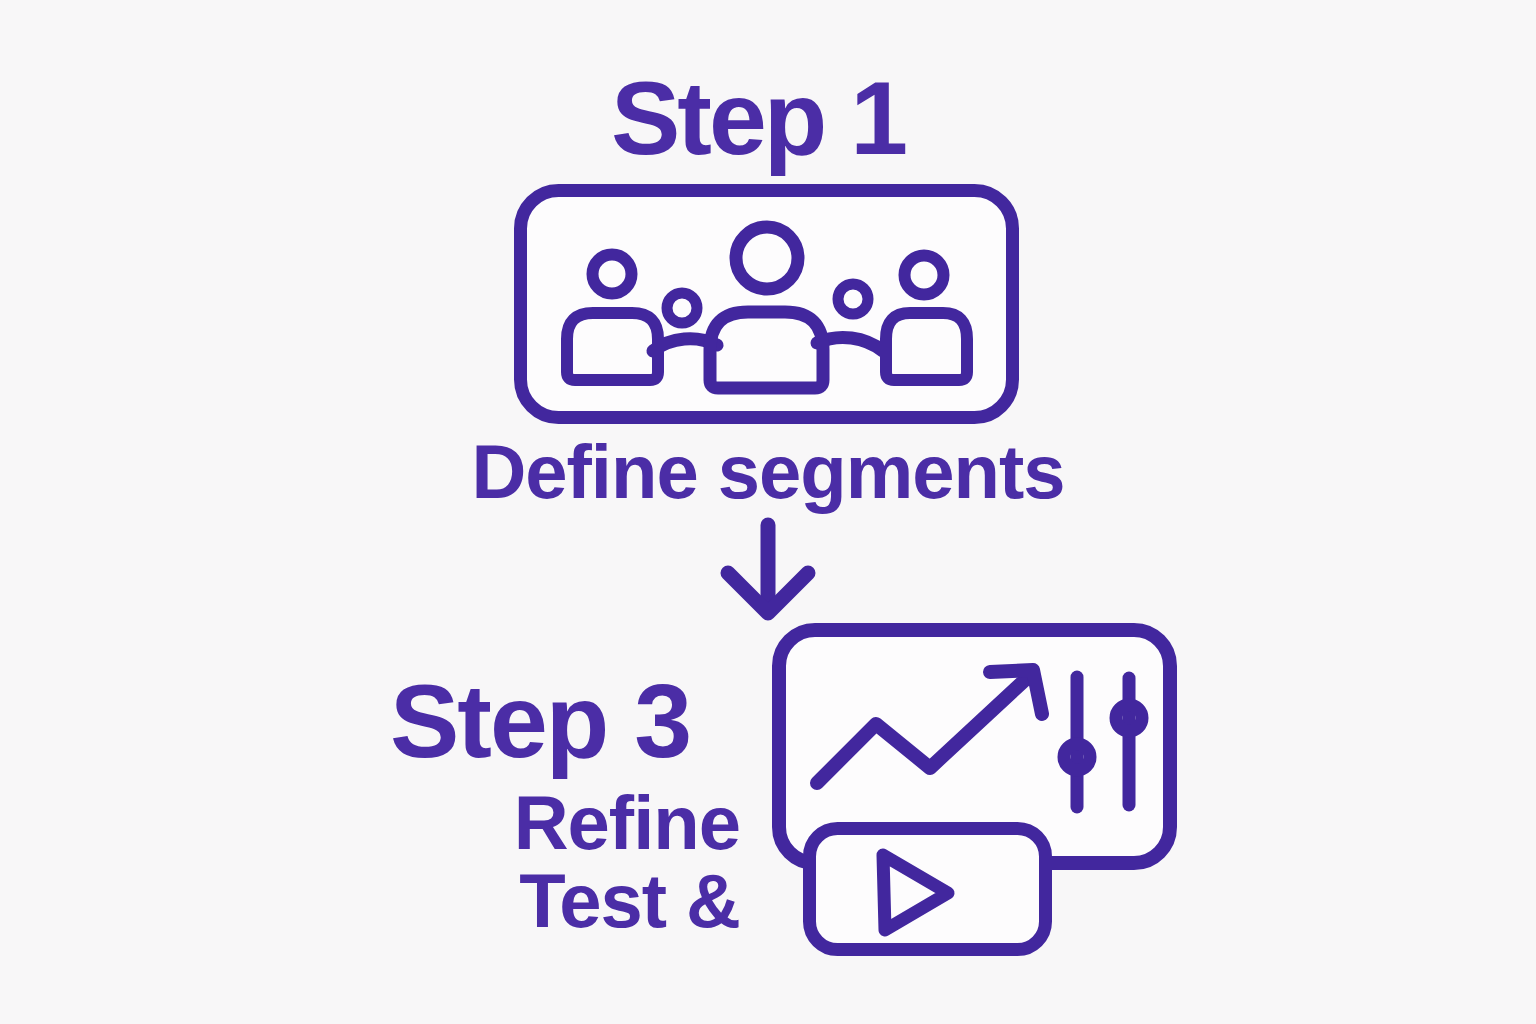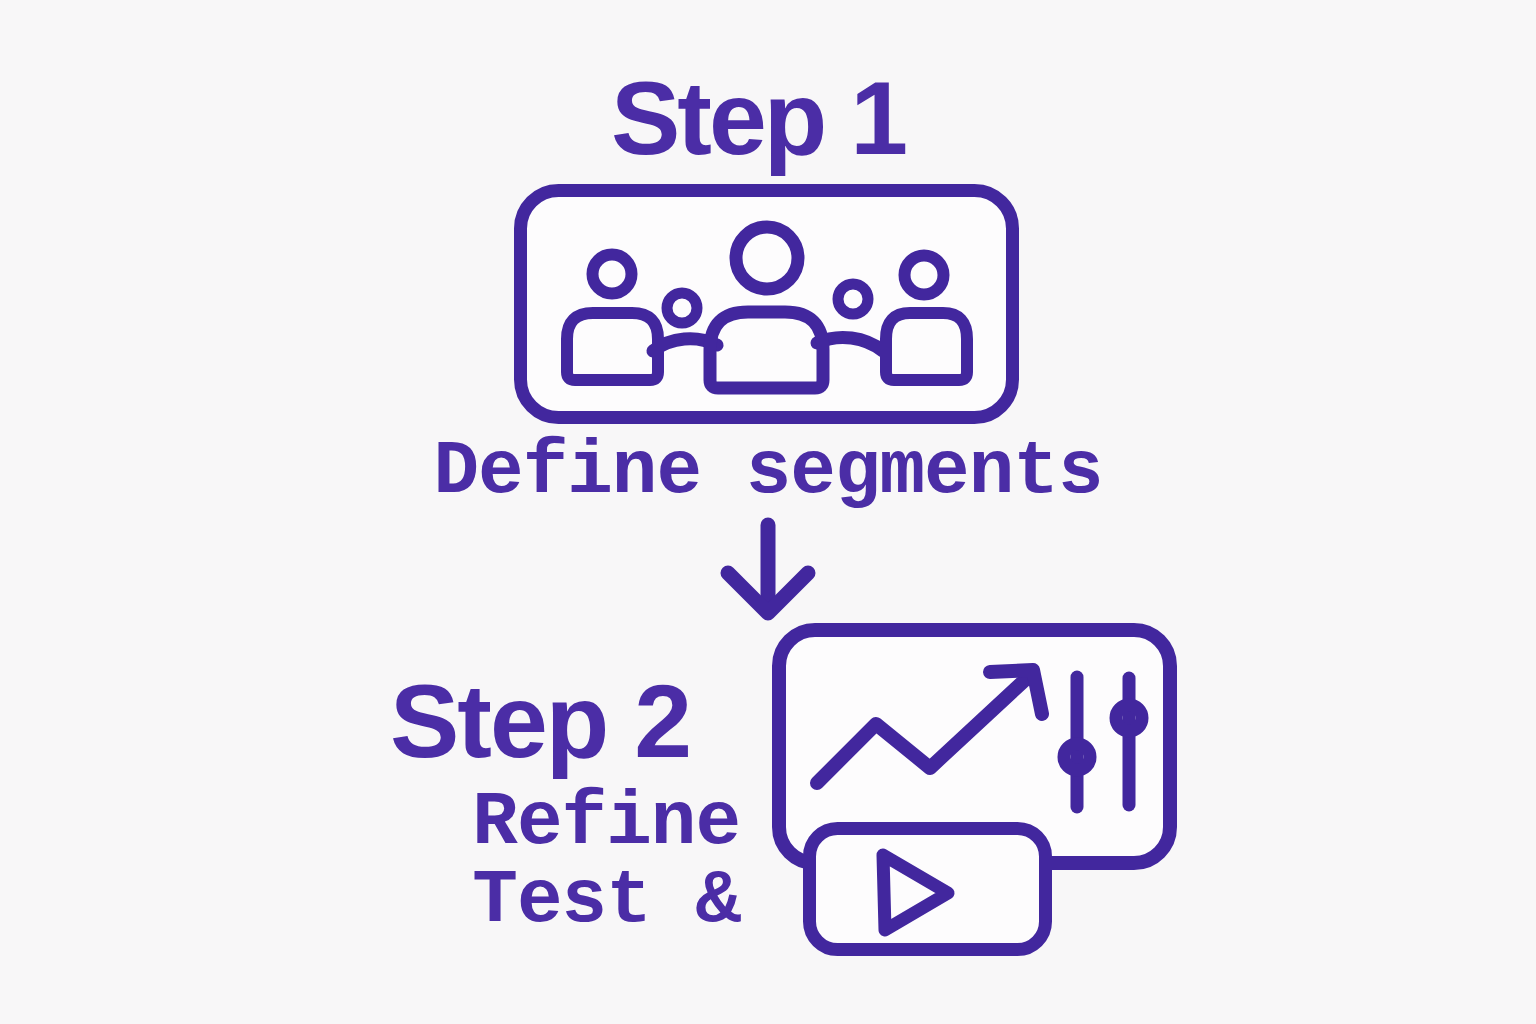--- a/index.html
+++ b/index.html
@@ -11,21 +11,21 @@
     font-family:"Liberation Sans", sans-serif;
   }
   .heading{
     position:absolute;
     font-weight:700;
     color:#4b2da6;
     line-height:1;
     white-space:nowrap;
   }
   .h-big{ font-size:104px; letter-spacing:-3px; }
-  .h-mid{ font-size:76px; letter-spacing:-1px;font-family:Liberation Mono, monospace; }
+  .h-mid{ font-size:76px; letter-spacing:-1px; }
   #step1-title{ left:408px; top:66px; width:700px; text-align:center; }
   #step1-caption{ left:418px; top:434px; width:700px; text-align:center; }
   #step2-title{ left:200px; top:669px; width:490px; text-align:right; letter-spacing:-2px; }
   #step2-caption{ left:300px; top:784px; width:440px; text-align:right; line-height:78px; }
   .icon-abs{ position:absolute; }
   #audience-svg{ left:505px; top:175px; }
   #arrow-svg{ left:713px; top:513px; }
   #testing-svg{ left:765px; top:612px; }
   svg .stroke{ stroke:#42279e; fill:none; stroke-linecap:round; stroke-linejoin:round; }
   svg .panel{ fill:#fdfcfd; }
@@ -57,21 +57,21 @@
     <circle class="stroke" cx="262" cy="83" r="31" fill="#ee4a5b" stroke-width="13"></circle>
   </svg>
 
   <div id="step1-caption" class="heading h-mid">Define segments</div>
 
   <svg id="arrow-svg" class="icon-abs" width="110" height="110" viewBox="0 0 110 110">
     <path class="stroke" d="M 55,12 L 55,88" stroke-width="15"></path>
     <path class="stroke" d="M 15,60 L 55,100 L 95,60" stroke-width="15"></path>
   </svg>
 
-  <div id="step2-title" class="heading h-big">Step 2</div>
+  <div id="step2-title" class="heading h-big">Step 3</div>
   <div id="step2-caption" class="heading h-mid">
     <div>Refine</div>
     <div>Test &amp;</div>
   </div>
 
   <svg id="testing-svg" class="icon-abs" width="425" height="355" viewBox="0 0 425 355">
 
     <rect class="stroke panel" x="14" y="18" width="391" height="233" rx="36" stroke-width="14"></rect>
 
     <path class="stroke" d="M 52,171 L 111,112 L 165,156 L 262,66" stroke-width="14"></path>

